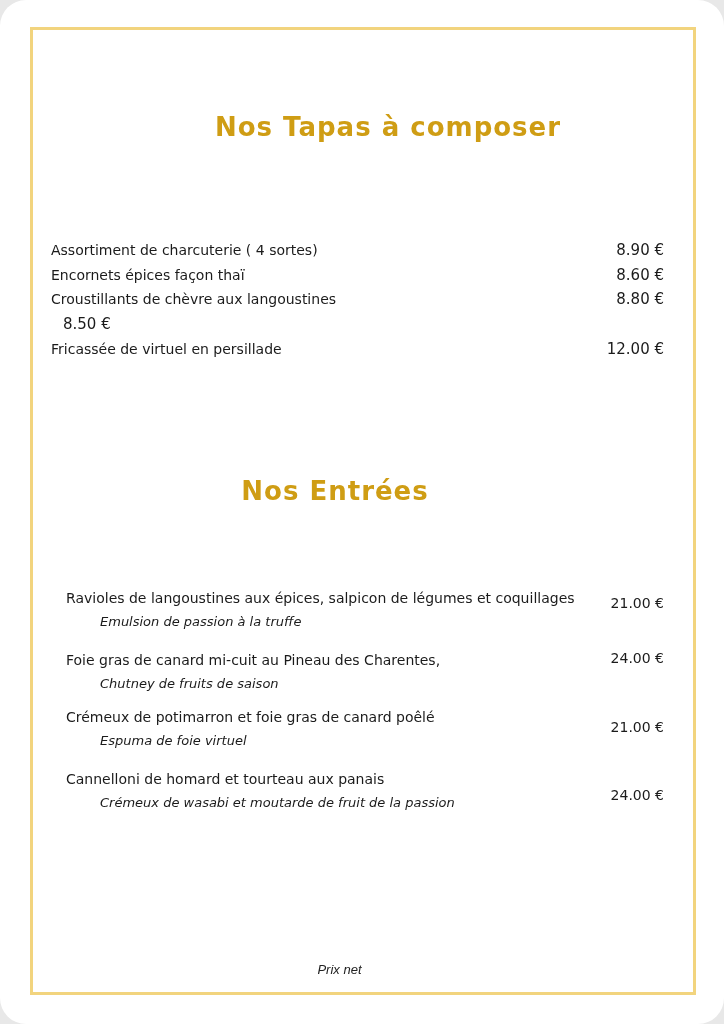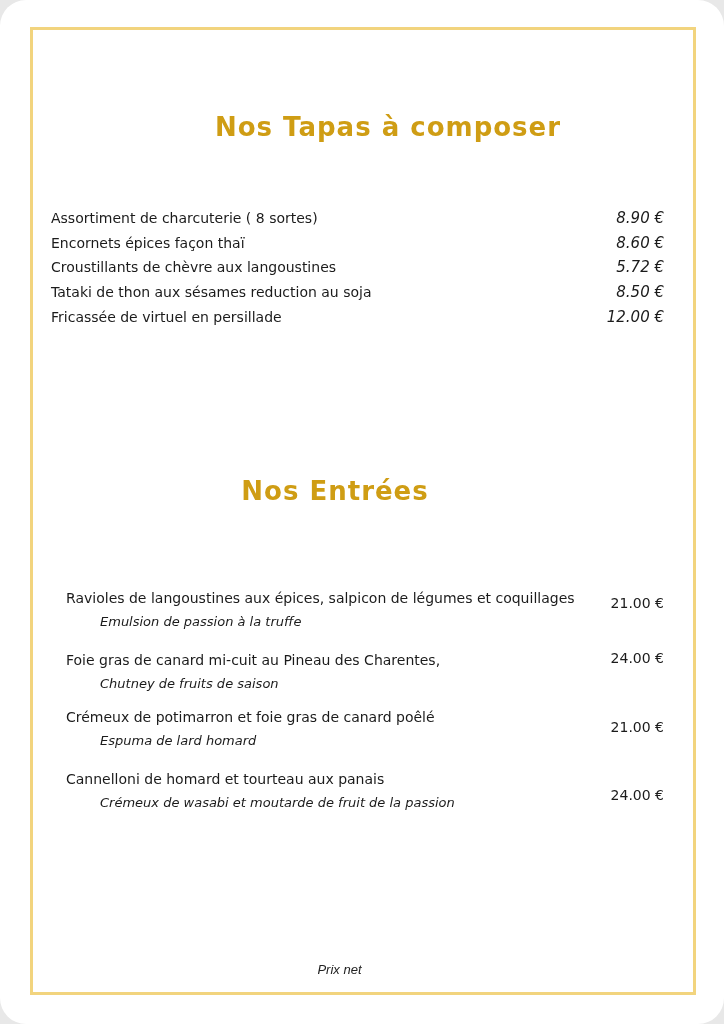--- a/index.html
+++ b/index.html
@@ -46,23 +46,23 @@
   .tapas-row {
     display: flex;
     justify-content: space-between;
     align-items: baseline;
     height: 24.7px;
     line-height: 24.7px;
   }
   .tapas-row .dish-name { font-size: 14px; white-space: nowrap; }
   .tapas-row .dish-price {
     font-size: 15px;
-    font-style: italic;
     white-space: nowrap;
     margin-left: 12px;
+    margin-top: 32px;
   }
 
   .entree-item {
     position: absolute;
     left: 54px;
     right: 60px;
     height: 52px;
   }
   .entree-item .dish-name {
     position: absolute;
@@ -104,33 +104,32 @@
 </head>
 <body>
 
 <div class="page">
   <div class="frame"></div>
 
   <div class="section-title title-tapas">Nos Tapas à composer</div>
 
   <div class="tapas-list">
     <div class="tapas-row">
-      <span class="dish-name">Assortiment de charcuterie ( 8 sortes)</span>
+      <span class="dish-name">Assortiment de charcuterie ( 4 sortes)</span>
       <span class="dish-price">8.90 €</span>
     </div>
     <div class="tapas-row">
       <span class="dish-name">Encornets épices façon thaï</span>
       <span class="dish-price">8.60 €</span>
     </div>
     <div class="tapas-row">
       <span class="dish-name">Croustillants de chèvre aux langoustines</span>
-      <span class="dish-price">5.72 €</span>
+      <span class="dish-price">8.80 €</span>
     </div>
     <div class="tapas-row">
-      <span class="dish-name">Tataki de thon aux sésames reduction au soja</span>
       <span class="dish-price">8.50 €</span>
     </div>
     <div class="tapas-row">
       <span class="dish-name">Fricassée de virtuel en persillade</span>
       <span class="dish-price">12.00 €</span>
     </div>
   </div>
 
   <div class="section-title title-entrees">Nos Entrées</div>
 
@@ -141,21 +140,21 @@
   </div>
 
   <div class="entree-item" style="top:651px">
     <span class="dish-name">Foie gras de canard mi-cuit au Pineau des Charentes,</span>
     <span class="dish-desc">Chutney de fruits de saison</span>
     <span class="dish-price" style="top:-2px">24.00 €</span>
   </div>
 
   <div class="entree-item" style="top:708px">
     <span class="dish-name">Crémeux de potimarron et foie gras de canard poêlé</span>
-    <span class="dish-desc">Espuma de lard homard</span>
+    <span class="dish-desc">Espuma de foie virtuel</span>
     <span class="dish-price" style="top:10px">21.00 €</span>
   </div>
 
   <div class="entree-item" style="top:770px">
     <span class="dish-name">Cannelloni de homard et tourteau aux panais</span>
     <span class="dish-desc">Crémeux de wasabi et moutarde de fruit de la passion</span>
     <span class="dish-price" style="top:16px">24.00 €</span>
   </div>
 
   <div class="footer-note">Prix net</div>

